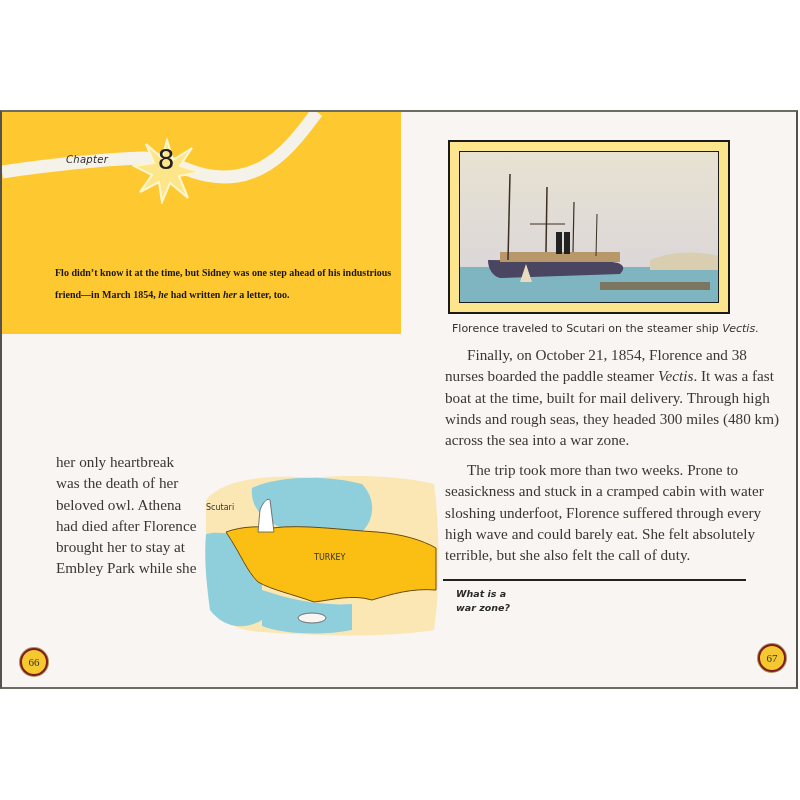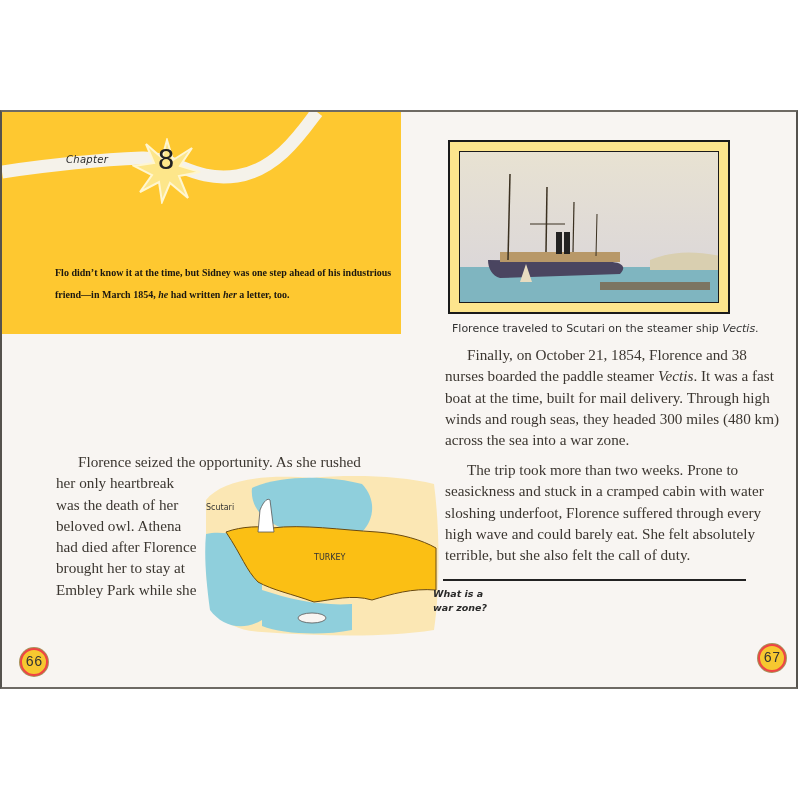--- a/index.html
+++ b/index.html
@@ -16,24 +16,24 @@
   .body-text { font-family:"Liberation Serif", serif; font-size:15.2px; line-height:21.3px; color:#3b3630; }
   .p1 { position:absolute; left:54px; top:232px; width:350px; }
   .p2 { position:absolute; left:54px; top:339px; width:350px; }
   .indent { display:inline-block; width:22px; }
   .frame { position:absolute; left:446px; top:28px; width:282px; height:174px; background:#fde58d; border:2px solid #1a1a1a; box-sizing:border-box; }
   .frame-inner { position:absolute; left:9px; top:9px; right:9px; bottom:9px; border:1.5px solid #1a1a1a; overflow:hidden; }
   .caption { position:absolute; left:450px; top:210px; font-family:"DejaVu Sans", sans-serif; font-size:11px; color:#333; }
   .p3 { position:absolute; left:443px; top:232px; width:340px; }
   .p4 { position:absolute; left:443px; top:339px; width:340px;margin-top:8px; }
   .rule { position:absolute; left:441px; top:467px; width:303px; height:2px; background:#222; }
-  .q { position:absolute; left:431px; top:475px; font-family:"DejaVu Sans", sans-serif; font-size:9.5px; font-weight:bold; color:#2a2a2a; line-height:14px; font-style:italic; }
+  .q { position:absolute; left:454px; top:475px; font-family:"DejaVu Sans", sans-serif; font-size:9.5px; font-weight:bold; color:#2a2a2a; line-height:14px; font-style:italic; }
   .a { position:absolute; left:553px; top:476px; width:200px; font-family:"DejaVu Sans", sans-serif; font-size:8px; color:#444; line-height:14px; }
   .map { position:absolute; left:200px; top:358px; }
-  .pagenum { position:absolute; width:24px; height:24px; border-radius:50%; background:#f6c830; border:2px solid #ef4444; box-shadow:0 0 0 1px #a8925a; font-family:Liberation Mono, monospace; font-size:14px; color:#333; text-align:center; line-height:24px; }
+  .pagenum { position:absolute; width:24px; height:24px; border-radius:50%; background:#f6c830; border:2px solid #7f1d1d; box-shadow:0 0 0 1px #a8925a; font-family:Liberation Serif, serif; font-size:11px; color:#333; text-align:center; line-height:24px; }
   .pn-left { left:18px; top:536px; }
   .pn-right { left:756px; top:532px; }
 </style>
 </head>
 <body>
 
 <div class="spread">
 
   <div class="yellow">
     <svg class="ribbon" width="399" height="222" viewBox="0 0 399 222">
@@ -46,21 +46,20 @@
     <span class="chapter-num">8</span>
     <div class="intro">
       <span>Flo didn’t know it at the time, but Sidney was</span>
       <span>one step ahead of his industrious friend—in</span>
       <span>March 1854, </span><i>he</i><span> had written </span><i>her</i><span> a letter, too.</span>
     </div>
   </div>
 
 
   <div class="body-text p2">
-    <div><span class="indent"></span><span>Florence seized the opportunity. As she rushed</span></div>
     <div>her only heartbreak</div>
     <div>was the death of her</div>
     <div>beloved owl. Athena</div>
     <div>had died after Florence</div>
     <div>brought her to stay at</div>
     <div>Embley Park while she</div>
   </div>
 
   <svg class="map" width="240" height="170" viewBox="0 0 240 170">
     <path d="M4,30 C20,10 60,4 110,8 C150,4 200,6 232,14 C238,60 238,120 232,160 C180,168 120,166 60,162 C20,160 6,140 4,100 Z" fill="#fbe7b4"></path>

